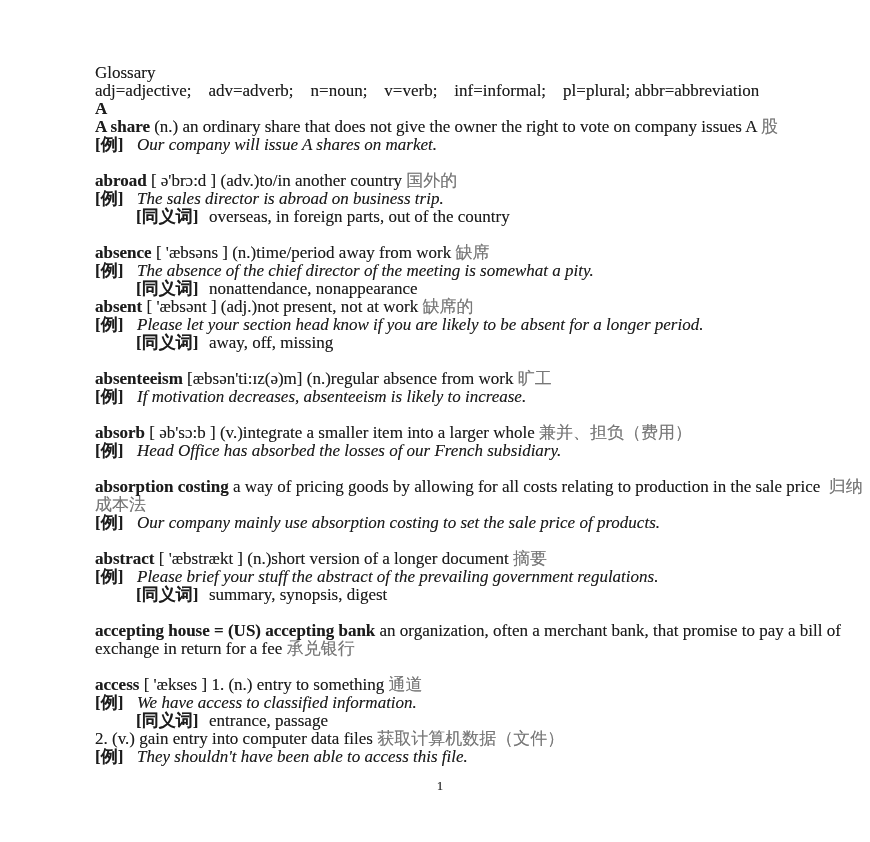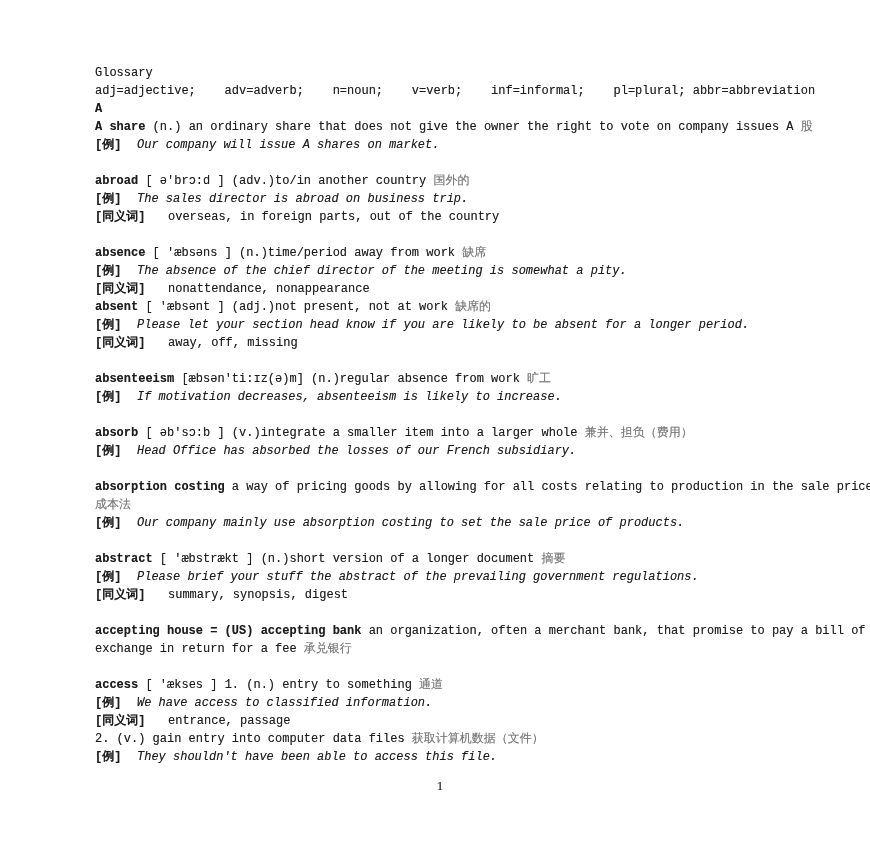--- a/index.html
+++ b/index.html
@@ -14,25 +14,24 @@
     background: #ffffff;
     overflow: hidden;
     font-family: "Liberation Serif", "DejaVu Serif", serif;
     color: #1c1c1c;
   }
   .text-body {
     position: absolute;
     left: 95px;
     top: 64px;
     width: 700px;
-    font-size: 12px;
+    font-size: 17px;
     line-height: 18px;
     white-space: pre;
     text-shadow: 0 0 0.6px rgba(20,20,20,0.45);
-    font-family: Liberation Mono, monospace;
   }
   .line {
     height: 18px;
     overflow: visible;
   }
   .seg-normal { font-weight: normal; }
   .seg-bold   { font-weight: bold; }
   .seg-italic { font-style: italic; }
   .seg-chinese {
     color: #787878;
@@ -40,20 +39,21 @@
   }
   .seg-marker-example {
     font-weight: bold;
     display: inline-block;
     width: 42px;
   }
   .seg-marker-synonym {
     font-weight: bold;
     display: inline-block;
     width: 73px;
+    margin-left: 41px;
   }
   .page-number {
     position: absolute;
     top: 778px;
     left: 95px;
     width: 690px;
     text-align: center;
     font-size: 13px;
     color: #2a2a2a;
     text-shadow: 0 0 0.6px rgba(20,20,20,0.45);

